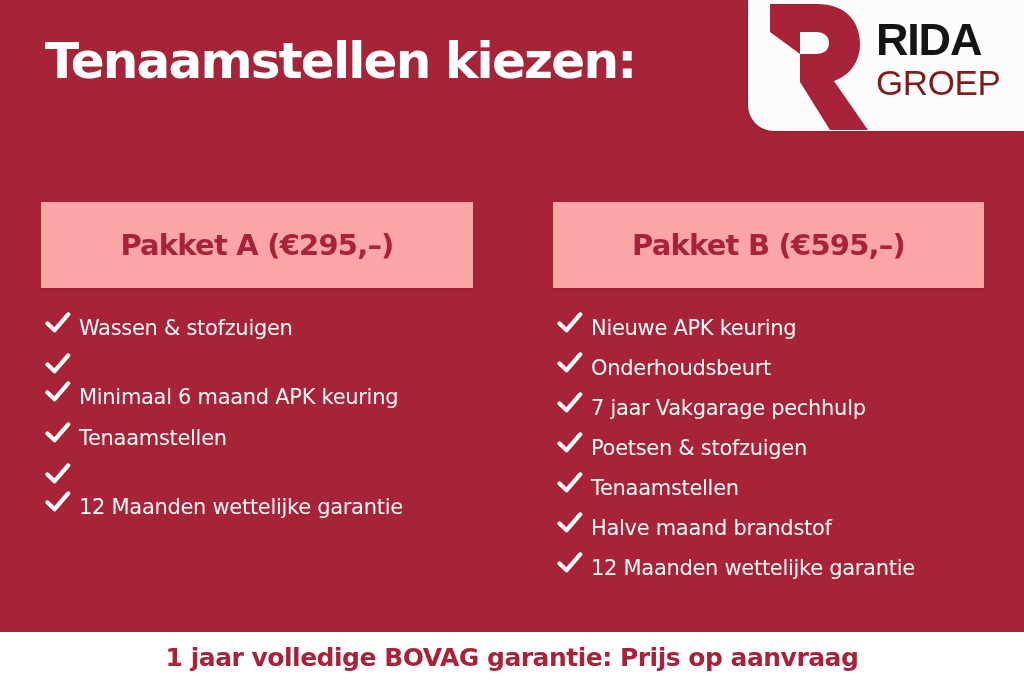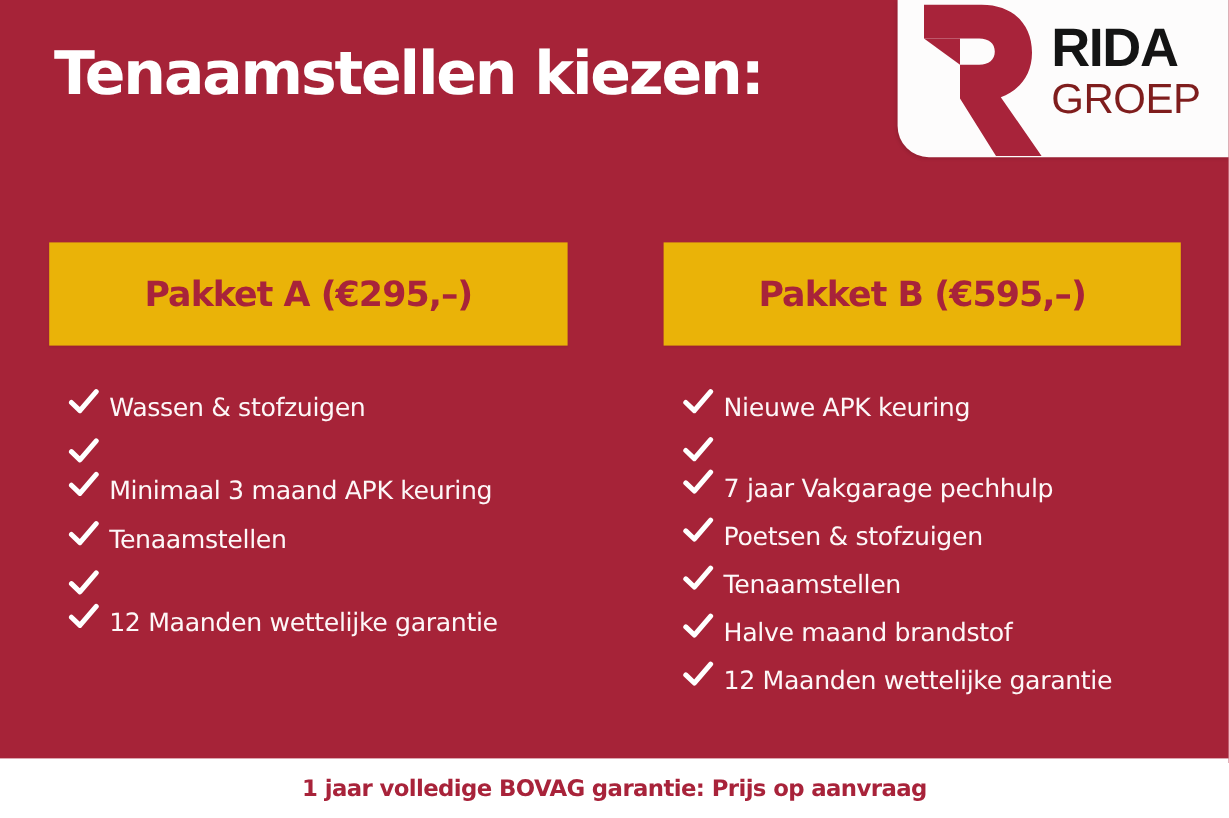--- a/index.html
+++ b/index.html
@@ -86,38 +86,38 @@
   
   .package-col {
     position: absolute;
     top: 202px;
   }
   #package-a { left: 41px;  width: 432px; }
   #package-b { left: 553px; width: 431px; }
 
   .package-header {
     height: 86px;
-    background: #eab308;
+    background: #fca5a5;
     display: flex;
     align-items: center;
     justify-content: center;
     box-shadow: 0 1px 2px rgba(0,0,0,0.08);
   }
   .package-header-text {
     font-family: "DejaVu Sans", sans-serif;
     font-weight: bold;
     font-size: 29px;
     letter-spacing: -0.8px;
     color: #a8233a;
     white-space: nowrap;
   }
 
   .feature-list {
     list-style: none;
-    margin: 16px;
+    margin: 4px;
     padding: 16px 0 0 0;
   }
   .feature-item {
     display: flex;
     align-items: flex-start;
     margin-bottom: 1px;
     padding: 0;
   }
   .check-icon {
     flex: 0 0 auto;
@@ -147,21 +147,21 @@
     width: 1024px;
     height: 50px;
     background: #ffffff;
     display: flex;
     align-items: center;
     justify-content: center;
   }
   #footer-text {
     font-family: "DejaVu Sans", sans-serif;
     font-weight: bold;
-    font-size: 19px;
+    font-size: 25px;
     letter-spacing: -0.5px;
     color: #a8233a;
     white-space: nowrap;
   }
 </style>
 </head>
 <body>
 
 <div id="poster">
 
@@ -201,21 +201,21 @@
               <path d="M2.5 12.4 L9.6 19.2 L23.2 3.4" fill="none" stroke="#ffffff" stroke-width="4.2" stroke-linecap="round" stroke-linejoin="round"></path>
             </svg>
           </span>
         </li>
         <li class="feature-item">
           <span class="check-icon">
             <svg width="26" height="24" viewBox="0 0 26 24" aria-hidden="true">
               <path d="M2.5 12.4 L9.6 19.2 L23.2 3.4" fill="none" stroke="#ffffff" stroke-width="4.2" stroke-linecap="round" stroke-linejoin="round"></path>
             </svg>
           </span>
-          <span class="feature-text">Minimaal 3 maand APK keuring</span>
+          <span class="feature-text">Minimaal 6 maand APK keuring</span>
         </li>
         <li class="feature-item">
           <span class="check-icon">
             <svg width="26" height="24" viewBox="0 0 26 24" aria-hidden="true">
               <path d="M2.5 12.4 L9.6 19.2 L23.2 3.4" fill="none" stroke="#ffffff" stroke-width="4.2" stroke-linecap="round" stroke-linejoin="round"></path>
             </svg>
           </span>
           <span class="feature-text">Tenaamstellen</span>
         </li>
         <li class="feature-item">
@@ -248,20 +248,21 @@
             </svg>
           </span>
           <span class="feature-text">Nieuwe APK keuring</span>
         </li>
         <li class="feature-item">
           <span class="check-icon">
             <svg width="26" height="24" viewBox="0 0 26 24" aria-hidden="true">
               <path d="M2.5 12.4 L9.6 19.2 L23.2 3.4" fill="none" stroke="#ffffff" stroke-width="4.2" stroke-linecap="round" stroke-linejoin="round"></path>
             </svg>
           </span>
+          <span class="feature-text">Onderhoudsbeurt</span>
         </li>
         <li class="feature-item">
           <span class="check-icon">
             <svg width="26" height="24" viewBox="0 0 26 24" aria-hidden="true">
               <path d="M2.5 12.4 L9.6 19.2 L23.2 3.4" fill="none" stroke="#ffffff" stroke-width="4.2" stroke-linecap="round" stroke-linejoin="round"></path>
             </svg>
           </span>
           <span class="feature-text">7 jaar Vakgarage pechhulp</span>
         </li>
         <li class="feature-item">

